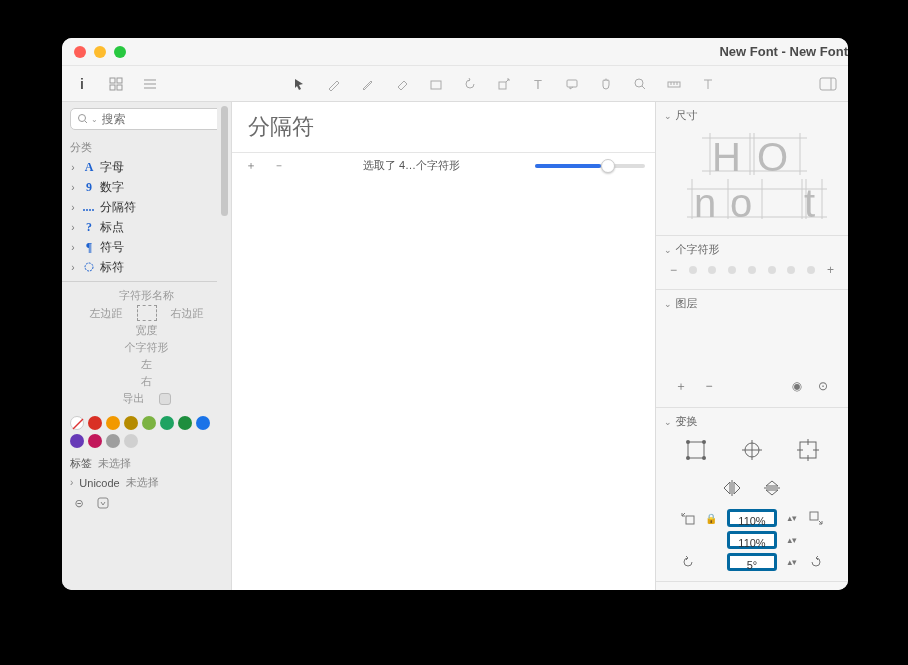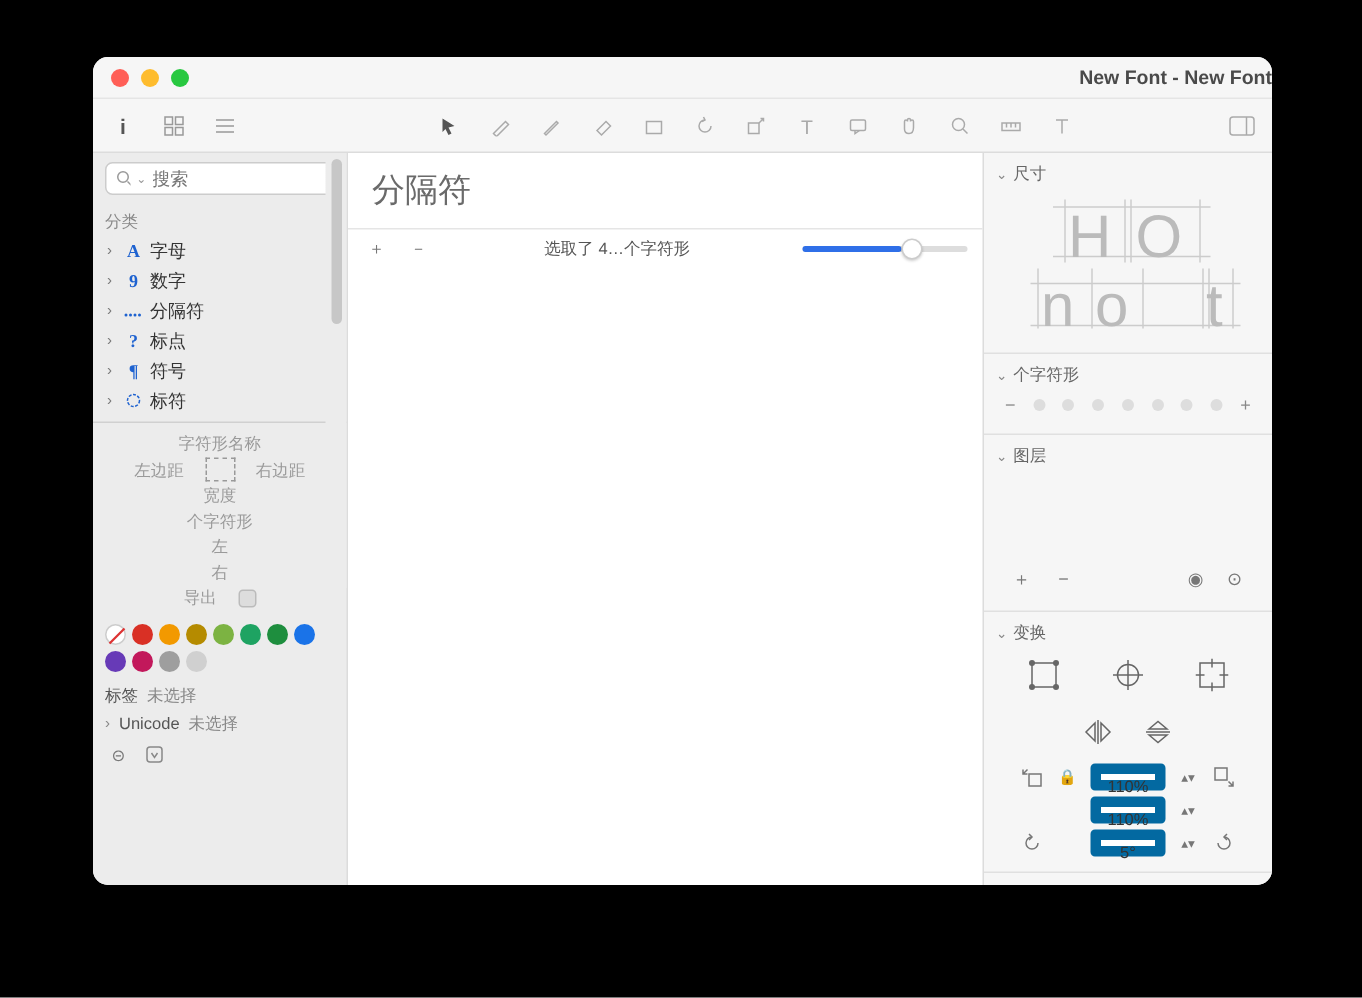--- a/index.html
+++ b/index.html
@@ -52,21 +52,21 @@
   .insp-sec { border-bottom:1px solid #e0e0e0; padding:4px 8px 8px; }
   .insp-head { display:flex; align-items:center; gap:4px; color:#666; font-size:11px; padding:2px 0; }
   .insp-head .chev { font-size:9px; color:#888; }
   .preview { display:flex; flex-direction:column; align-items:center; gap:2px; padding:6px 0; }
   .preview svg { display:block; }
   .curve { display:flex; justify-content:space-between; font-size:12px; padding:4px 6px; }
   .dots { display:flex; justify-content:space-between; align-items:center; padding:4px 6px; }
   .dots .d { width:8px; height:8px; border-radius:50%; background:#ddd; }
   .transform-icons { display:flex; justify-content:space-around; padding:8px 4px; }
   .trow { display:flex; align-items:center; gap:6px; justify-content:center; padding:2px 0; }
-  .num-field { width:50px; height:18px; background:#fff; border:7px solid #0369a1; border-radius:3px; text-align:center; font-size:11px; line-height:18px; }
+  .num-field { width:50px; height:18px; background:#fff; border:3px solid #0369a1; border-radius:3px; text-align:center; font-size:11px; line-height:18px; }
   .mini-icon { width:18px; height:18px; display:flex; align-items:center; justify-content:center; color:#777; cursor:pointer; }
   .scrollthumb { position:absolute; right:0; top:0; width:14px; height:290px; background:linear-gradient(#ececec,#ececec); }
   .scrollthumb::after { content:""; position:absolute; right:3px; top:4px; width:7px; height:110px; background:#c7c7c7; border-radius:4px; }
   svg { pointer-events:none; }
   .insp-foot { display:flex; gap:10px; padding:4px 8px; align-items:center; }
 </style>
 </head>
 <body>
 
 <div class="window">

